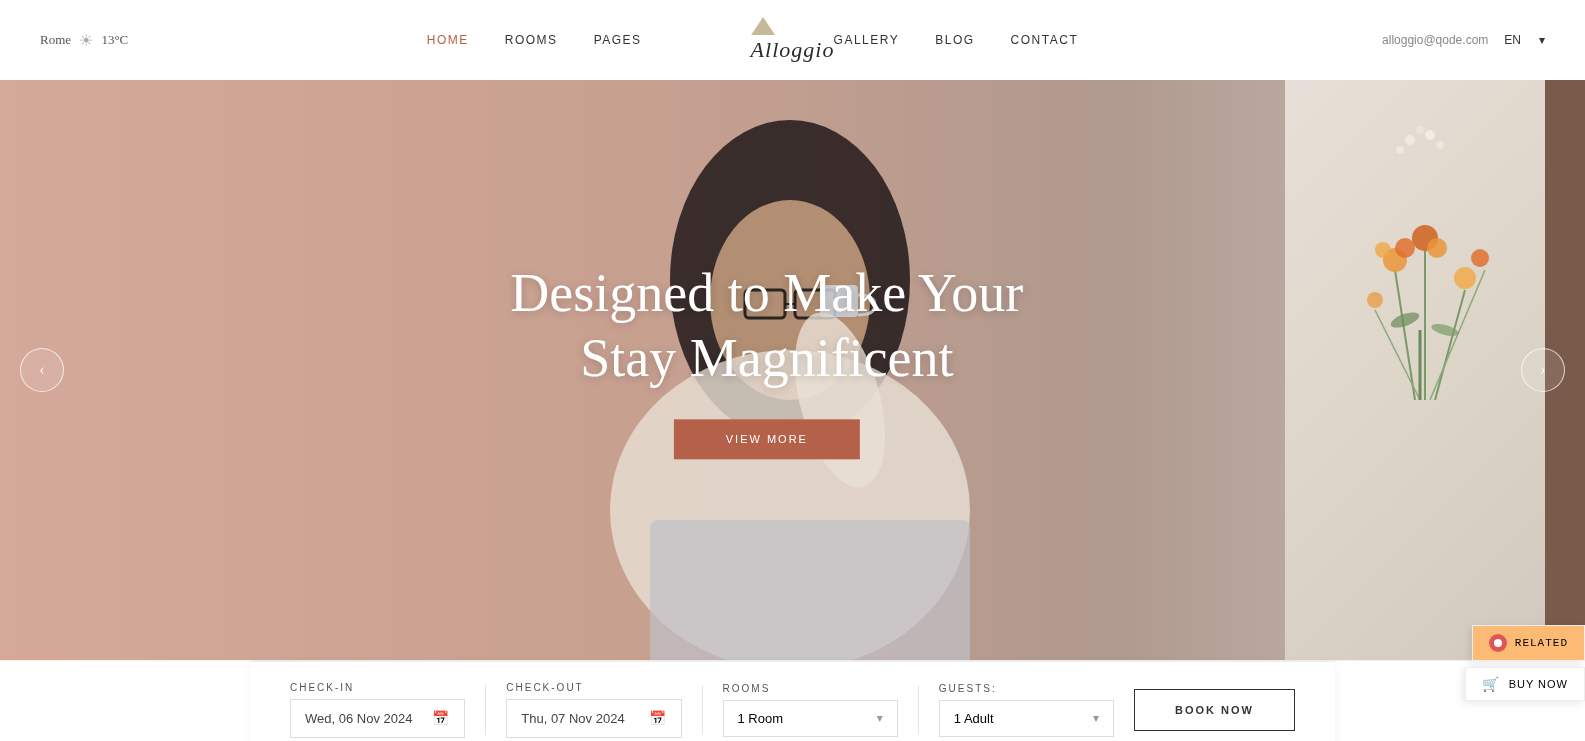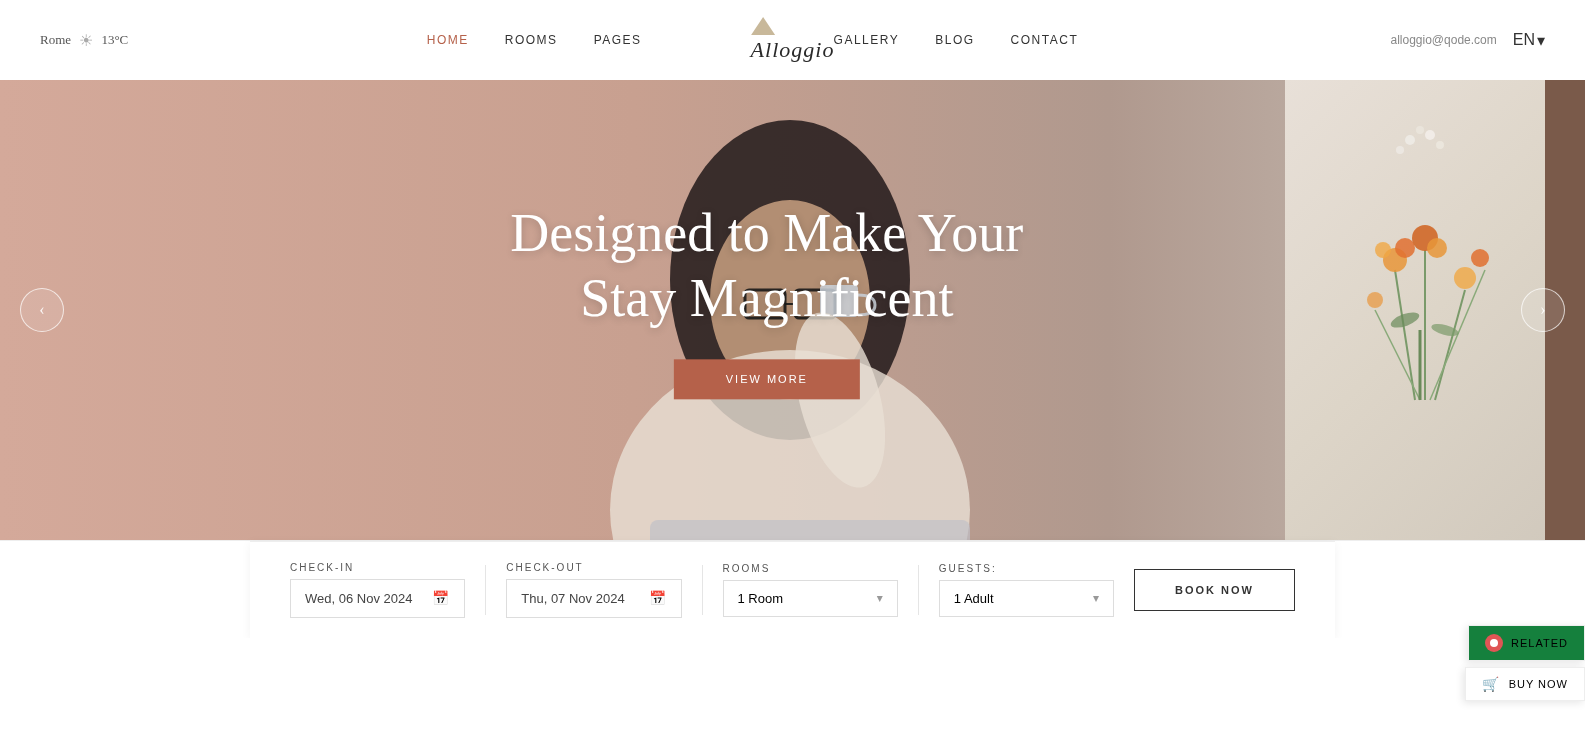--- a/index.html
+++ b/index.html
@@ -76,34 +76,34 @@
       min-width: 200px;
       justify-content: flex-end;
     }
     .email-link {
       font-size: 12px;
       color: #888;
       text-decoration: none;
       font-family: Arial, sans-serif;
     }
     .lang-selector {
-      font-size: 16px;
+      font-size: 12px;
       color: #333;
       font-family: Arial, sans-serif;
       display: flex;
       align-items: center;
-      gap: 2px;
+      gap: 18px;
       cursor: pointer;
     }
 
     
     .hero {
       position: relative;
       width: 1585px;
-      height: 460px;
+      height: 580px;
       overflow: hidden;
     }
     
     .hero-bg-wash {
       position: absolute;
       inset: 0;
       background: linear-gradient(90deg, #d4a99a 0%, #c8a090 40%, #b0998e 70%, #c8c0b8 100%);
     }
     
     .hero-right-panel {
@@ -257,28 +257,28 @@
       color: #333;
       white-space: nowrap;
       font-weight: 600;
     }
 
     
     .related-btn {
       position: fixed;
       right: 0;
       bottom: 80px;
-      background: #15803d;
+      background: #fdba74;
       border: 1px solid #eee;
       display: flex;
       align-items: center;
       gap: 8px;
       padding: 8px 16px;
       cursor: pointer;
-      font-family: Liberation Sans, sans-serif;
+      font-family: Liberation Mono, monospace;
       font-size: 11px;
       letter-spacing: 1px;
       text-transform: uppercase;
       box-shadow: -2px 2px 8px rgba(0,0,0,0.1);
       z-index: 100;
     }
     .related-dot {
       width: 18px;
       height: 18px;
       border-radius: 50%;

